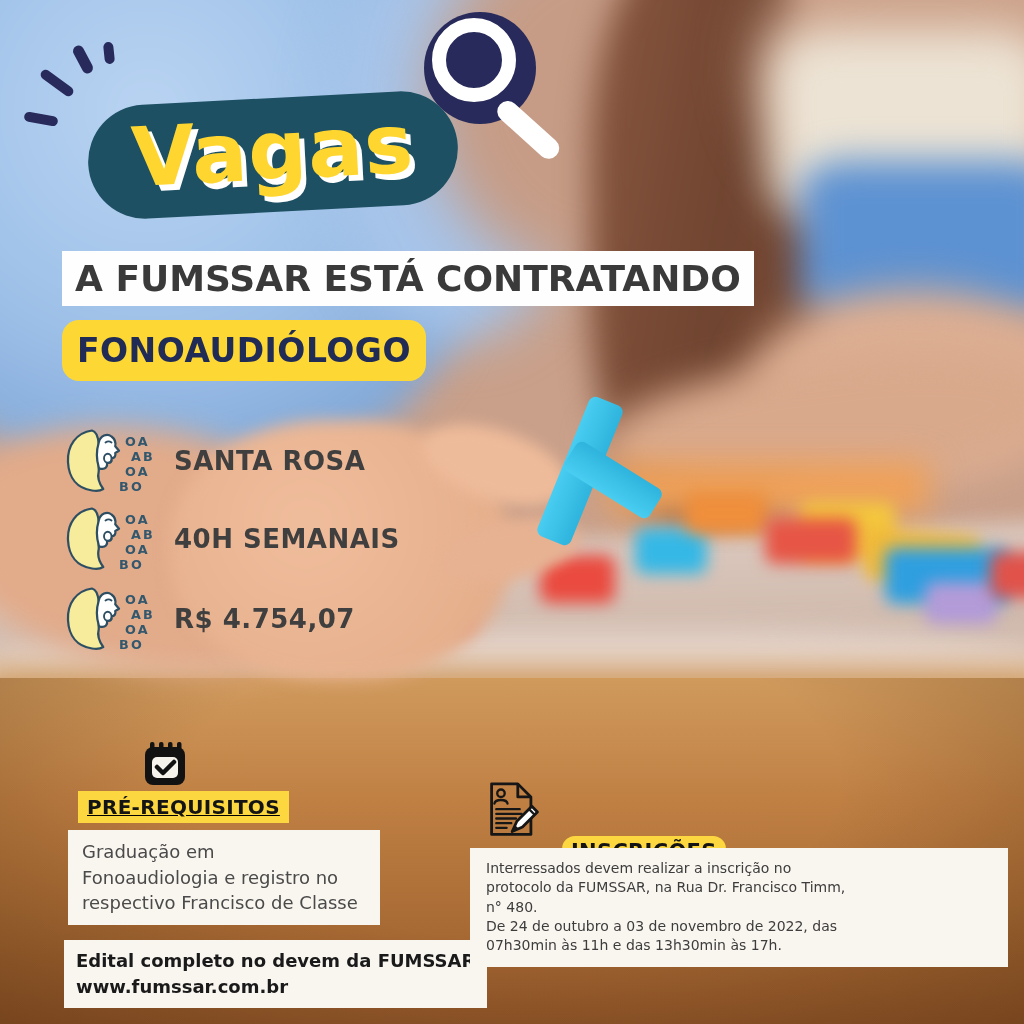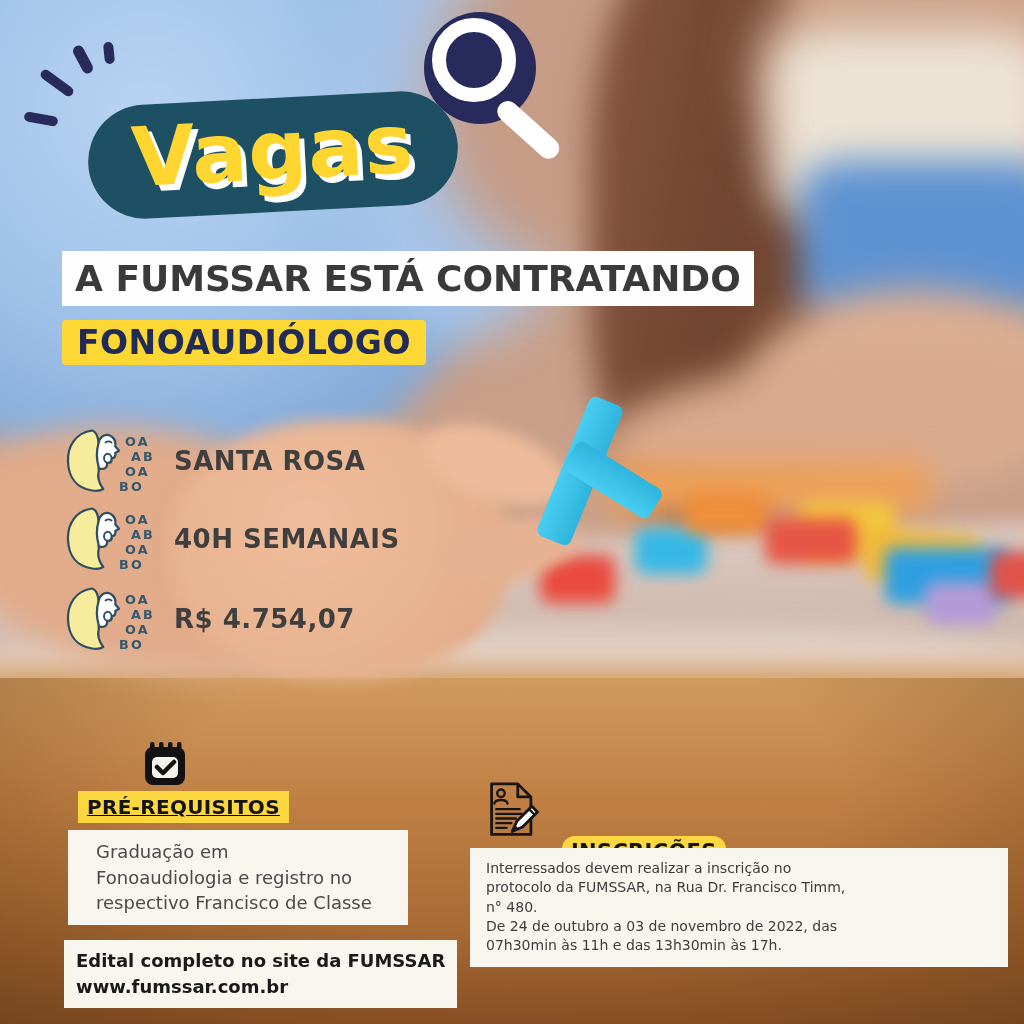--- a/index.html
+++ b/index.html
@@ -56,40 +56,40 @@
   .vagas-text{font-size:82px;font-weight:bold;color:#ffd630;text-shadow:5px 6px 0 #ffffff;letter-spacing:1px;line-height:1;padding-bottom:8px;}
 
   .mag{position:absolute;left:424px;top:12px;width:170px;height:140px;}
   .mag-disc{position:absolute;left:0;top:0;width:112px;height:112px;background:#272a5a;border-radius:50%;}
   .mag-ring{position:absolute;left:8px;top:6px;width:56px;height:56px;border:14px solid #ffffff;border-radius:50%;background:#272a5a;}
   .mag-handle{position:absolute;left:76px;top:82px;width:76px;height:21px;background:#ffffff;border-radius:12px;transform:rotate(42deg);transform-origin:left center;}
 
   .headline-strip{position:absolute;left:62px;top:251px;background:#fefefe;padding:7px 13px;}
   .headline-strip span{font-size:36px;font-weight:bold;color:#3a3a3a;white-space:nowrap;}
 
-  .position-chip{position:absolute;left:62px;top:320px;background:#fdd835;border-radius:4px;padding:3px 15px;}
+  .position-chip{position:absolute;left:62px;top:320px;background:#fdd835;border-radius:17px;padding:11px 15px;}
   .position-chip span{font-size:33px;font-weight:bold;color:#212c56;white-space:nowrap;letter-spacing:0.5px;}
 
   .detail-row{position:absolute;left:62px;display:flex;align-items:center;gap:16px;}
   .dr1{top:426px;} .dr2{top:504px;} .dr3{top:584px;}
   .detail-label{font-size:26px;font-weight:bold;color:#3f3f3f;letter-spacing:0.5px;white-space:nowrap;}
   .face-icon{width:96px;height:69px;flex:0 0 auto;}
 
   .section-icon{position:absolute;}
   .cal-icon{left:142px;top:741px;width:46px;height:48px;}
   .doc-icon{left:486px;top:779px;width:58px;height:64px;}
 
   .section-title{position:absolute;background:#fcd73f;padding:4px 9px;text-decoration:underline;}
   .pre-title{left:78px;top:791px;}
   .pre-title span{font-size:20px;font-weight:bold;color:#141414;white-space:nowrap;letter-spacing:0.3px;}
   .insc-title{left:562px;top:836px;border-radius:13px;}
   .insc-title span{font-size:21px;font-weight:bold;color:#141414;white-space:nowrap;letter-spacing:0.3px;}
 
   .text-box{position:absolute;background:#f9f5ef;}
-  .req-box{left:68px;top:830px;width:284px;padding:9px 28px;}
+  .req-box{left:68px;top:830px;width:284px;padding:9px 14px;}
   .req-box span{display:block;font-size:18px;color:#4a4a4a;line-height:1.42;white-space:nowrap;}
   .edital-box{left:64px;top:940px;padding:8px 12px;}
   .edital-box span{display:block;font-size:18px;font-weight:bold;color:#1a1a1a;line-height:1.45;white-space:nowrap;}
   .insc-box{left:470px;top:848px;width:506px;padding:11px 16px;}
   .insc-box span{display:block;font-size:14px;color:#3d3d3d;line-height:1.38;white-space:nowrap;}
 </style>
 </head>
 <body>
 
 <div class="poster">
@@ -211,21 +211,21 @@
       <span>PRÉ-REQUISITOS</span>
     </div>
 
     <div class="text-box req-box">
       <span>Graduação em</span>
       <span>Fonoaudiologia e registro no</span>
       <span>respectivo Francisco de Classe</span>
     </div>
 
     <div class="text-box edital-box">
-      <span>Edital completo no site da FUMSSAR</span>
+      <span>Edital completo no devem da FUMSSAR</span>
       <span>www.fumssar.com.br</span>
     </div>
 
     <svg class="section-icon doc-icon" viewBox="0 0 62 64">
       <path d="M6,3 L34,3 L48,17 L48,57 L6,57 Z" fill="none" stroke="#161616" stroke-width="3" stroke-linejoin="round"></path>
       <path d="M34,3 L34,17 L48,17" fill="none" stroke="#161616" stroke-width="3" stroke-linejoin="round"></path>
       <circle cx="16" cy="13" r="4" fill="none" stroke="#161616" stroke-width="2.5"></circle>
       <path d="M9,24 C10,19 22,19 23,24" fill="none" stroke="#161616" stroke-width="2.5" stroke-linecap="round"></path>
       <path d="M11,30 H36 M11,35 H38 M11,40 H32 M11,45 H27 M11,50 H22" stroke="#161616" stroke-width="2.5" stroke-linecap="round"></path>
       <path d="M28,54 L33,43 L49,27 L55,33 L39,49 Z" fill="#ffffff" stroke="#161616" stroke-width="3" stroke-linejoin="round"></path>

